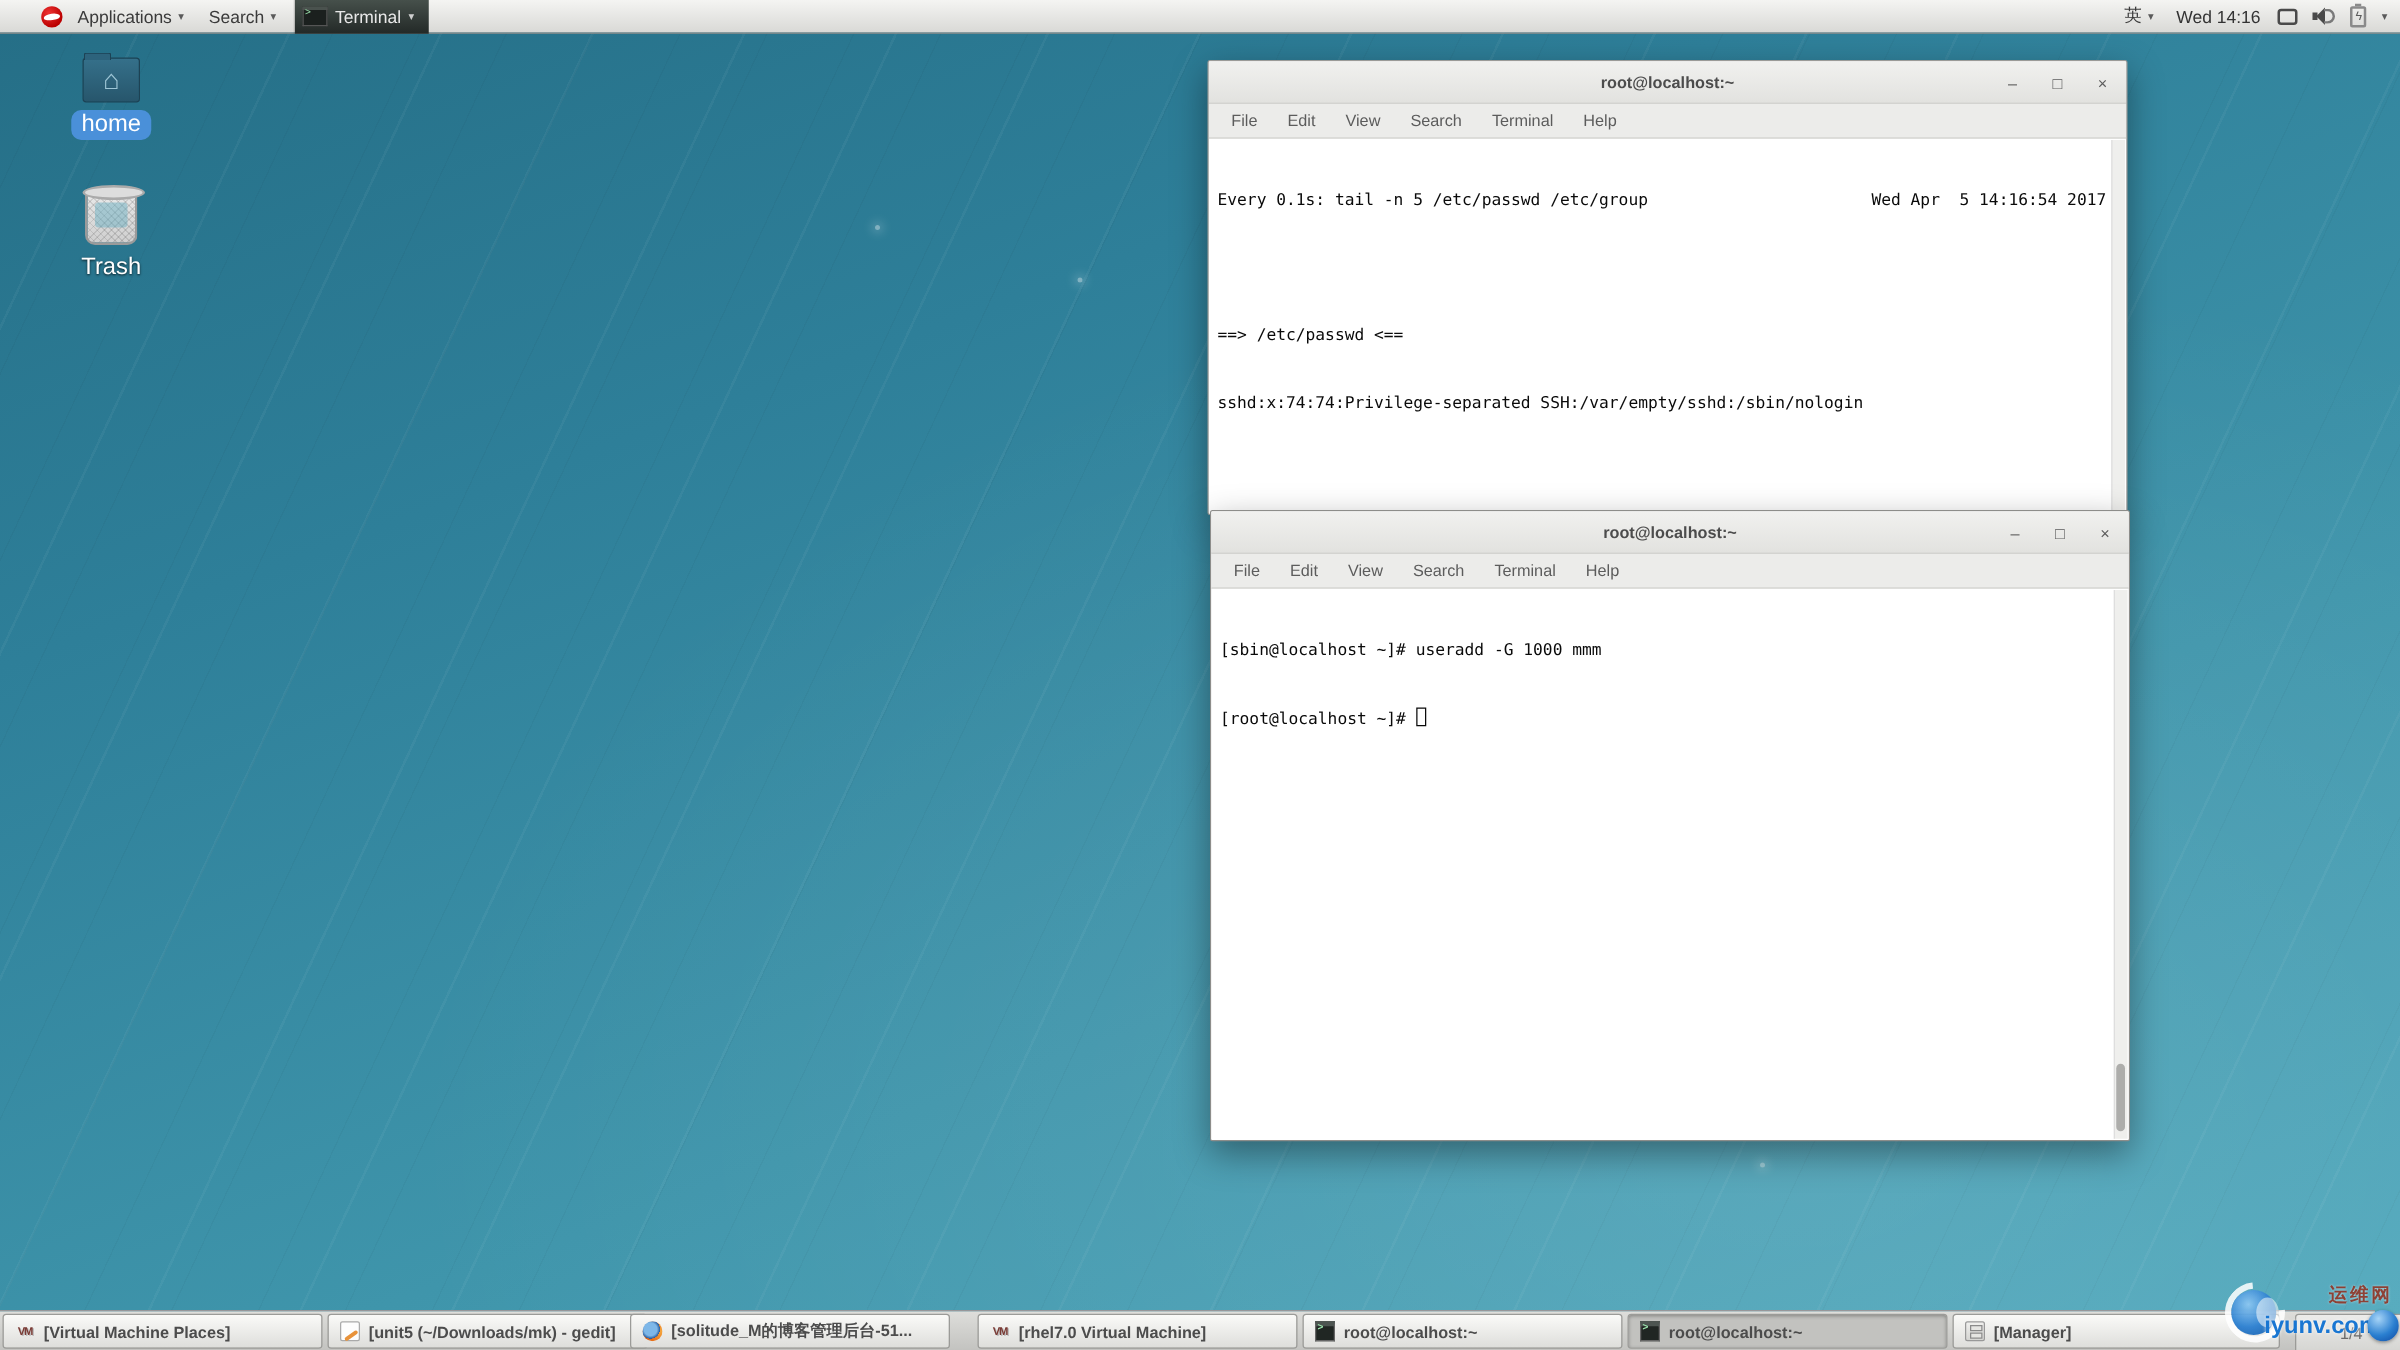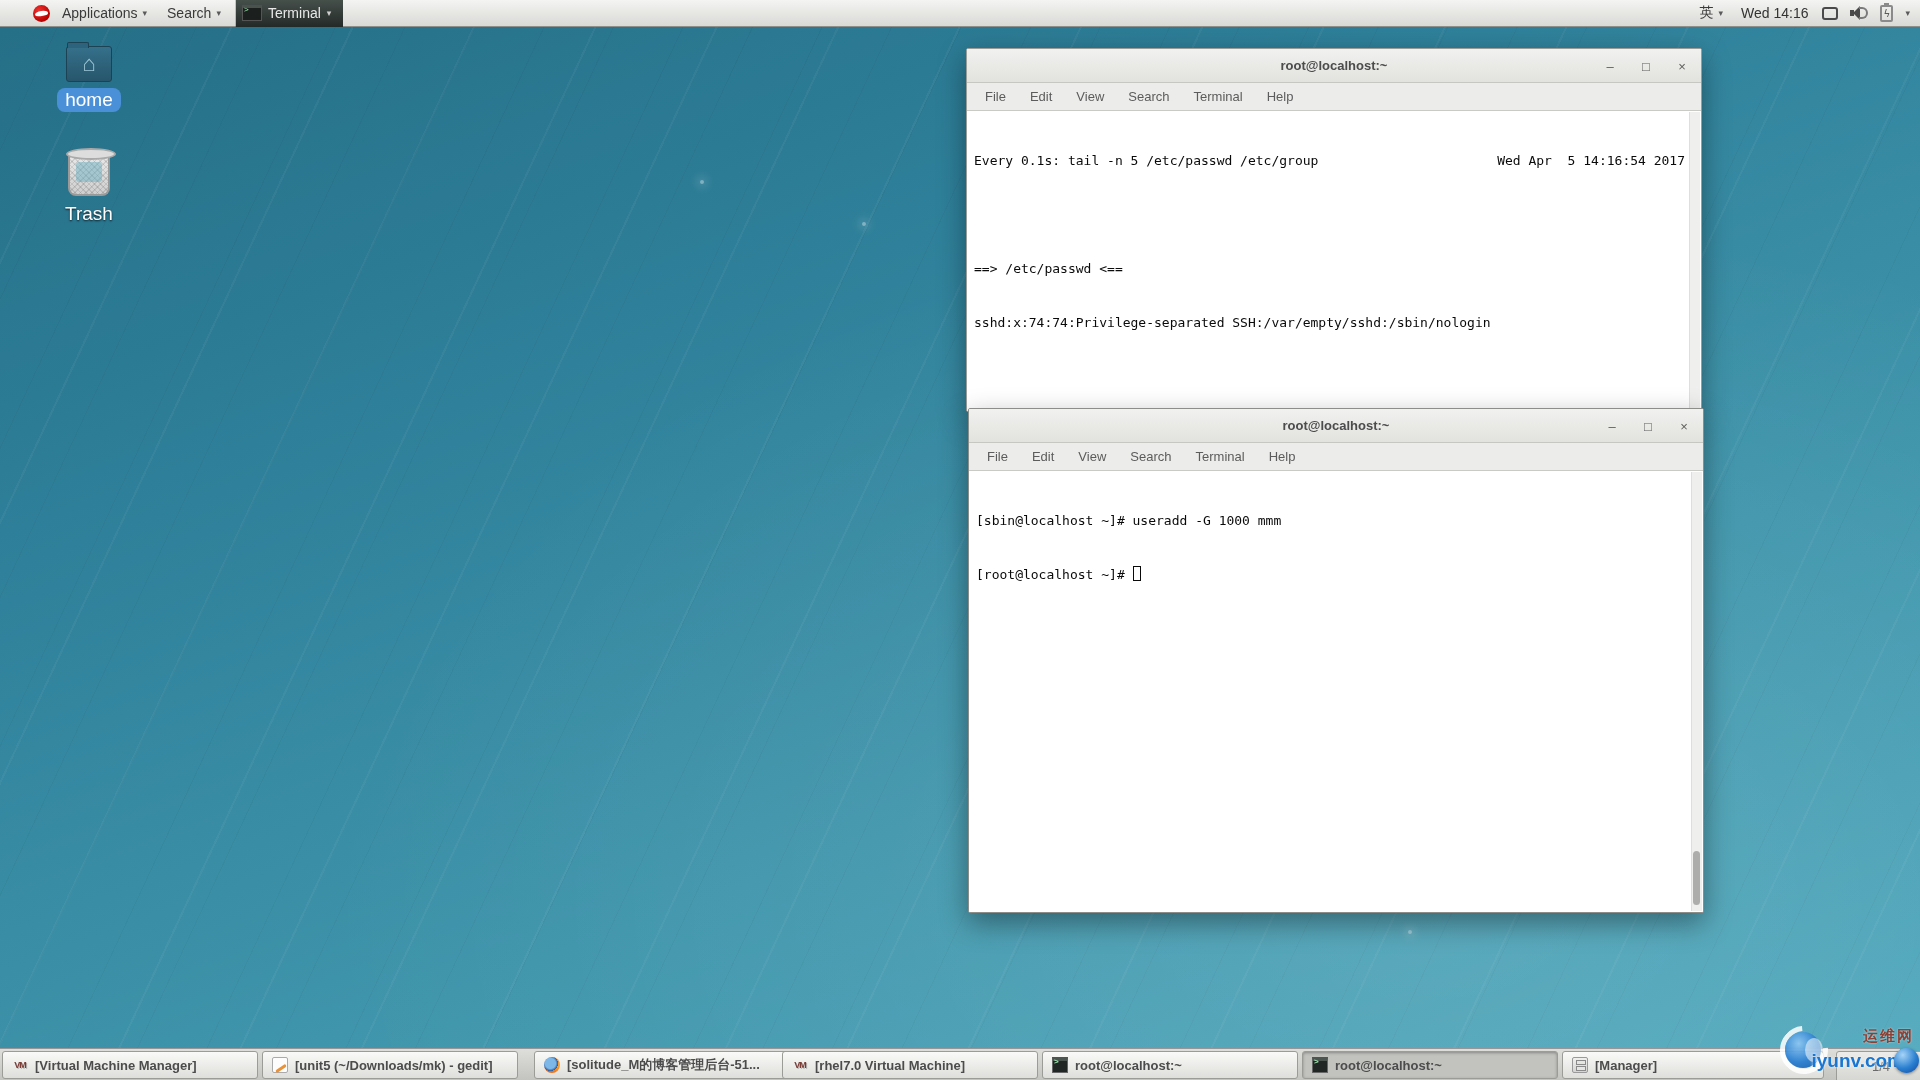--- a/index.html
+++ b/index.html
@@ -271,27 +271,27 @@
       <div class="tline"><span>[root@localhost ~]# </span><span class="cursor-box"></span></div>
     </div>
     <div class="scrolltrack">
       <div class="scrollthumb" style="bottom:6px; height:54px;"></div>
     </div>
   </div>
 
   <div class="taskbar">
     <div class="task-btn" style="left:2px; width:256px;">
       <span class="tb-icon i-vmm">VM</span>
-      <span>[Virtual Machine Manager]</span>
+      <span>[Virtual Machine Places]</span>
     </div>
     <div class="task-btn" style="left:262px; width:256px;">
       <span class="tb-icon i-gedit"></span>
       <span>[unit5 (~/Downloads/mk) - gedit]</span>
     </div>
-    <div class="task-btn" style="left:534px; width:256px;">
+    <div class="task-btn" style="left:504px; width:256px;">
       <span class="tb-icon i-firefox"></span>
       <span>[solitude_M的博客管理后台-51...</span>
     </div>
     <div class="task-btn" style="left:782px; width:256px;">
       <span class="tb-icon i-vmm">VM</span>
       <span>[rhel7.0 Virtual Machine]</span>
     </div>
     <div class="task-btn" style="left:1042px; width:256px;">
       <span class="tb-icon i-term"></span>
       <span>root@localhost:~</span>

